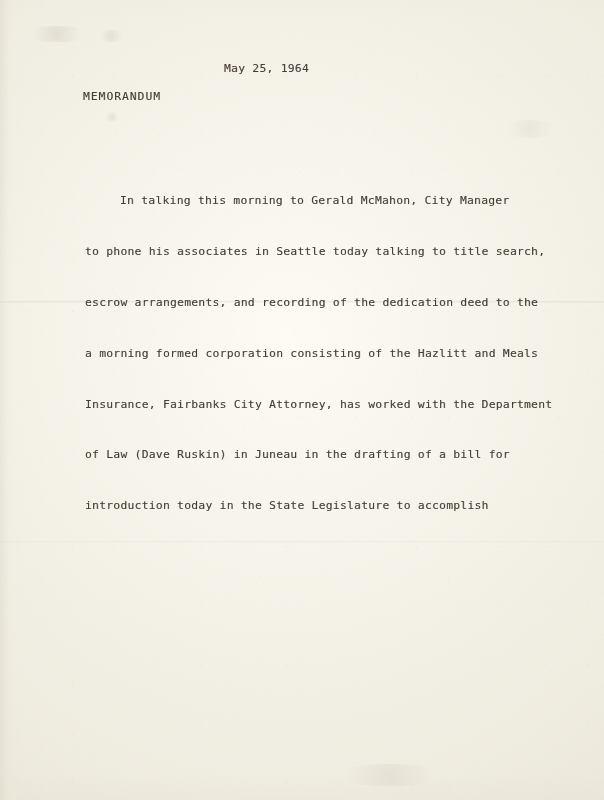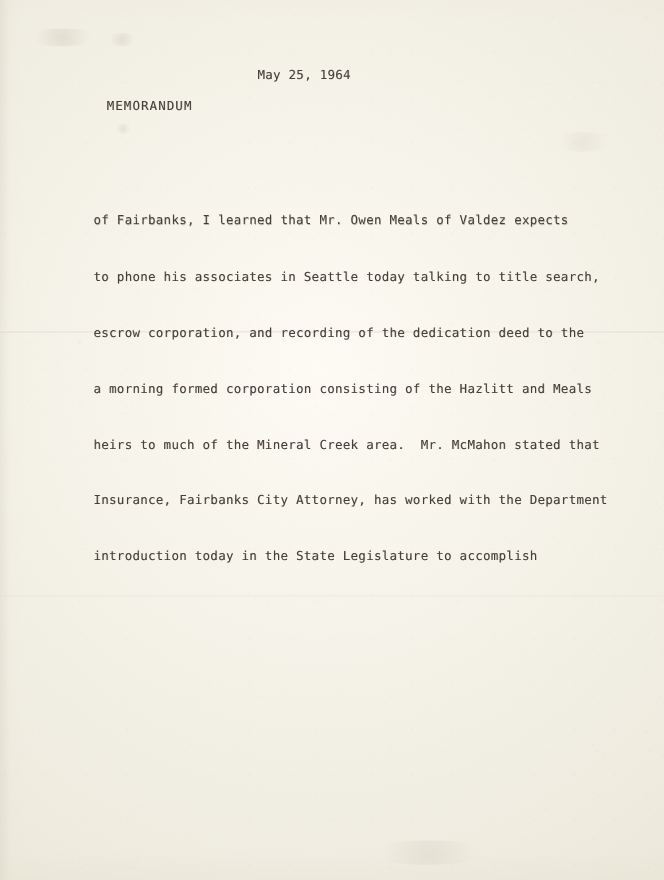--- a/index.html
+++ b/index.html
@@ -73,27 +73,27 @@
     font-family: "DejaVu Sans Mono", "Liberation Mono", monospace;
     font-size: 11.3px;
     letter-spacing: 0.28px;
     color: #463f38;
     text-shadow: 0.35px 0.25px 0.4px rgba(90,82,70,0.38);
     white-space: pre;
   }
 
   .date-line {
     position: absolute;
-    left: 234px;
+    left: 224px;
     top: 62px;
   }
 
   .memo-label {
     position: absolute;
-    left: 97px;
+    left: 83px;
     top: 90px;
     letter-spacing: 1.0px;
   }
 
   .body {
     position: absolute;
     left: 85px;
     top: 124px;
     width: 480px;
   }
@@ -127,26 +127,26 @@
 
   <div class="content">
 
     <div class="typed date-line">May 25, 1964</div>
 
     <div class="typed memo-label">MEMORANDUM</div>
 
     <div class="body typed">
 
       <div class="para">
-        <span class="line">of Fairbanks, I learned that Mr. Owen Meals of Valdez expects</span>
+        <span class="line indent">In talking this morning to Gerald McMahon, City Manager</span>
         <span class="line">to phone his associates in Seattle today talking to title search,</span>
-        <span class="line">escrow corporation, and recording of the dedication deed to the</span>
+        <span class="line">escrow arrangements, and recording of the dedication deed to the</span>
         <span class="line">a morning formed corporation consisting of the Hazlitt and Meals</span>
-        <span class="line">heirs to much of the Mineral Creek area.  Mr. McMahon stated that</span>
         <span class="line">Insurance, Fairbanks City Attorney, has worked with the Department</span>
+        <span class="line">of Law (Dave Ruskin) in Juneau in the drafting of a bill for</span>
         <span class="line">introduction today in the State Legislature to accomplish</span>
         
         
         
         
       </div>
 
       
 
       

